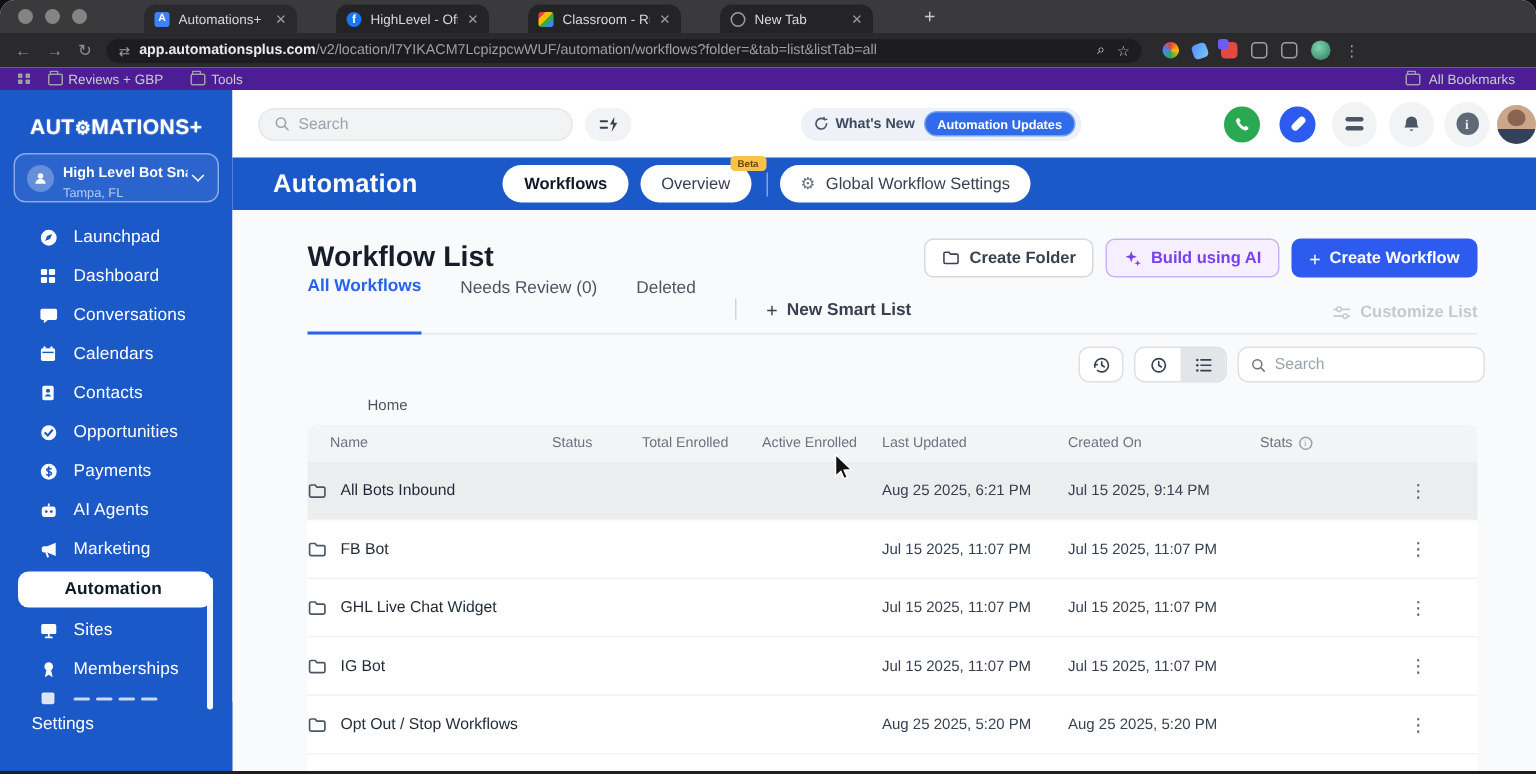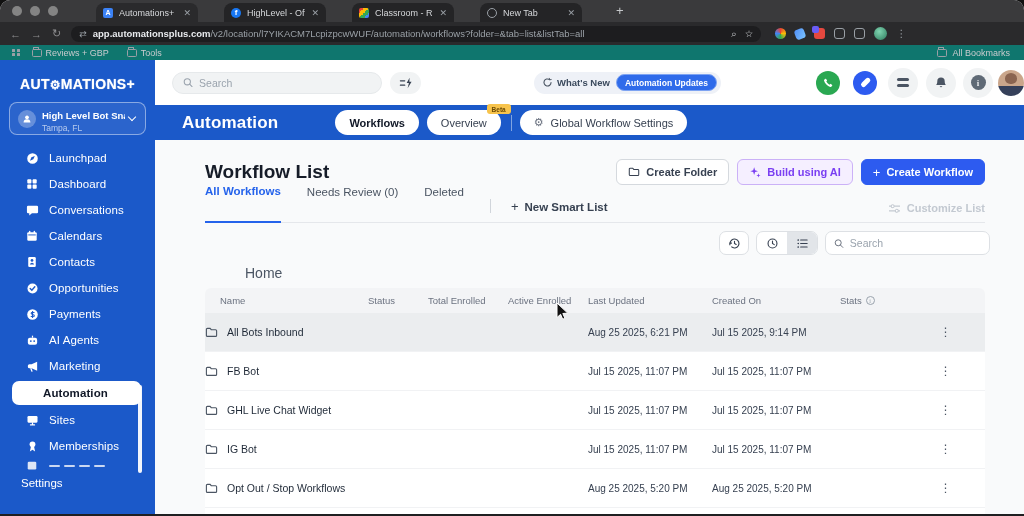--- a/index.html
+++ b/index.html
@@ -39,21 +39,21 @@
   .ext.palette { border-radius:50%; background:conic-gradient(#e94235,#fbbc05,#34a853,#4285f4,#e94235); }
   .ext.pen { background:linear-gradient(135deg,#4f8ef7,#7cc4ff); transform:rotate(-20deg); width:10px; height:10px; }
   .ext.redf { background:#e5483f; position:relative; }
   .ext.redf::before{ content:""; position:absolute; left:-2px; top:-2px; width:7px; height:7px; border-radius:2px; background:#6a5cf5;}
   .ext.gray { background:none; border:1.3px solid #9aa0a6; }
   .ava-mini { width:13px; height:13px; border-radius:50%;
               background:radial-gradient(circle at 40% 35%, #7fd4b0, #2d7a5d); }
   .dots3 { color:#9aa0a6; font-size:10px; margin:0 8px 0 9px; }
 
   .bm-row { position:absolute; left:0; top:45px; width:1024px; height:15px;
-            background:#0f766e; display:flex; align-items:center; font-size:9px; color:#c9cbce; }
+            background:#4c1d95; display:flex; align-items:center; font-size:9px; color:#c9cbce; }
   .grid-ic { display:grid; grid-template-columns:3px 3px; gap:1.5px; margin:0 12px 0 12px; }
   .grid-ic i { width:3px; height:3px; background:#9aa0a6; border-radius:.5px; }
   .bm { display:flex; align-items:center; gap:4px; margin-right:18px; }
   .foldr { width:10px; height:8px; border:1px solid #9aa0a6; border-radius:1.5px; position:relative; }
   .foldr::before{ content:""; position:absolute; top:-2.5px; left:0; width:4px; height:2px; border:1px solid #9aa0a6; border-bottom:none; border-radius:1px 1px 0 0;}
   .bm-right { margin-left:auto; margin-right:14px; display:flex; gap:5px; align-items:center; }
 
   
   .sidebar { position:absolute; left:0; top:60px; width:155px; height:456px; background:#1b59c9; }
   .logo { text-align:center; margin-top:16px; color:#fff; font-weight:800; font-size:14px;
@@ -158,21 +158,21 @@
               display:flex; align-items:center; justify-content:center; }
   .seg { display:flex; height:24px; border:1px solid #dde0e4; border-radius:7px; overflow:hidden; background:#fff;}
   .seg > div { width:30px; display:flex; align-items:center; justify-content:center; }
   .seg .sel { background:#e2e5e9; }
   .tsearch { width:165px; height:24px; background:#fff; border:1px solid #dde0e4; border-radius:7px;
              display:flex; align-items:center; padding:0 8px; }
   .tsearch input { border:none; outline:none; font-size:10.5px; margin-left:6px; width:100%;
                    color:#374151; font-family:inherit; background:transparent;}
   .tsearch input::placeholder { color:#9aa3ad; }
 
-  .crumb { margin:10px 0 7px 50px; font-size:14px; color:#4b5563;padding-left:40px; }
+  .crumb { margin:10px 0 7px 50px; font-size:10px; color:#4b5563;padding-left:40px; }
 
   .table { margin:0 0 0 50px; width:780px; }
   .thead, .trow { display:grid; grid-template-columns:163px 60px 80px 80px 124px 128px 67px 78px;
                   align-items:center; }
   .thead { height:25px; background:#f3f4f6; border-radius:6px 6px 0 0; }
   .th { font-size:9.5px; color:#6b7280; font-weight:500; display:flex; align-items:center; gap:4px; }
   .th:first-child { padding-left:15px; }
   .info-sm { width:9px; height:9px; border-radius:50%; border:1px solid #9aa3ad; color:#9aa3ad; font-size:6px;
              display:flex; align-items:center; justify-content:center; font-family:"Liberation Serif",serif; }
   .trow { height:39px; background:#fff; border-bottom:1px solid #f1f2f4; }

